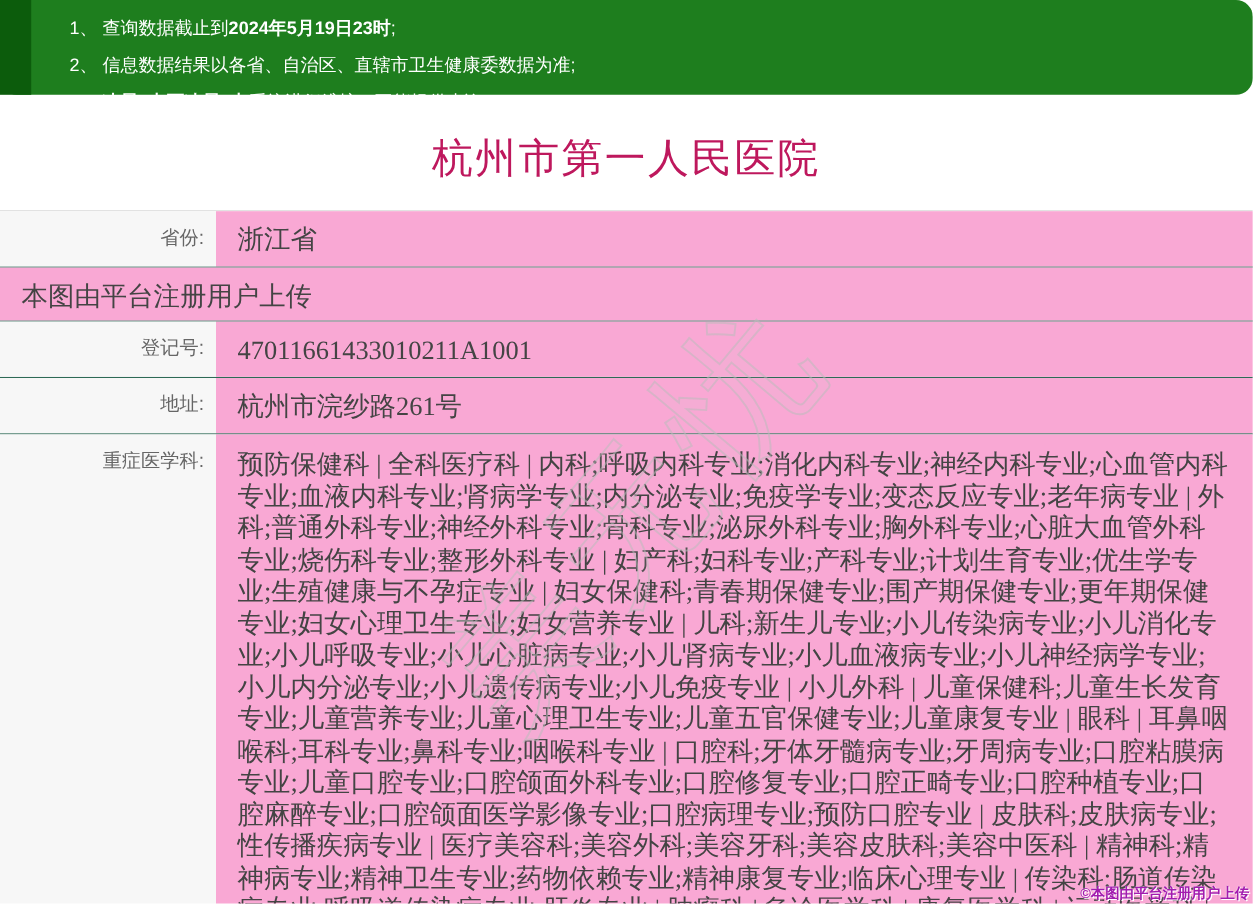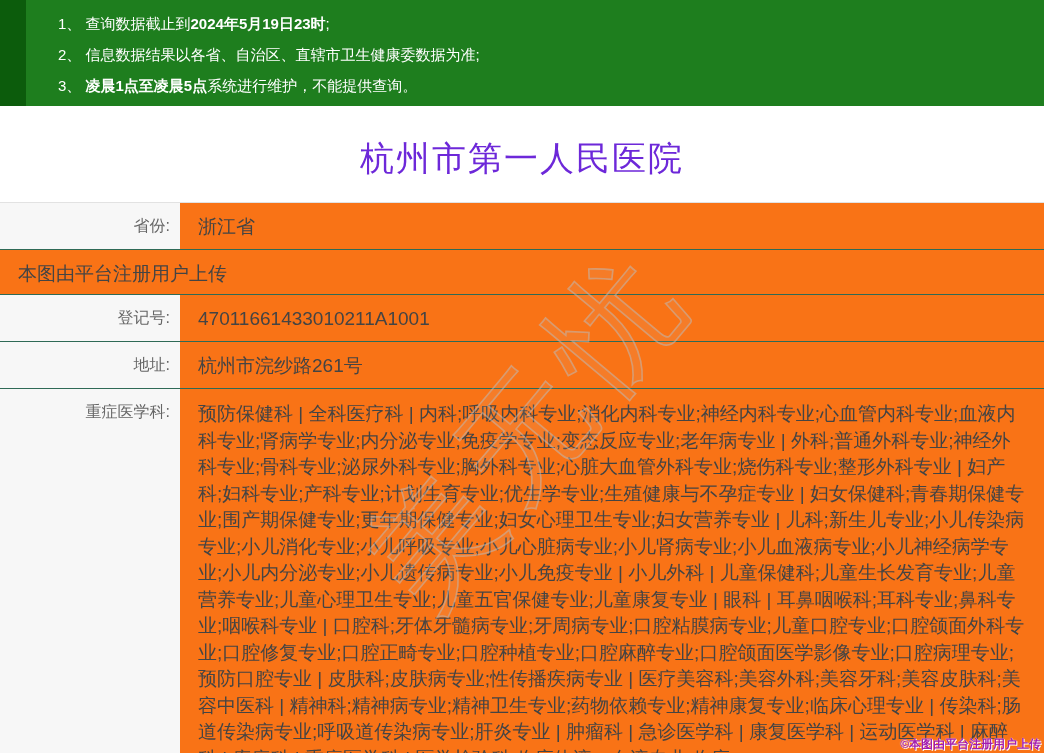--- a/index.html
+++ b/index.html
@@ -1,35 +1,35 @@
 <!DOCTYPE html>
 <html><head>
 <meta charset="utf-8">
 <style>
   html,body{margin:0;padding:0;}
   body{font-family:"Liberation Sans","DejaVu Sans",sans-serif;background:#fff;}
   .page{position:relative;width:1044px;height:753px;overflow:hidden;background:#fff;}
 
   
-  .banner{position:relative;height:106px;background:#1e7e1e;box-sizing:border-box;padding:8px 0 0 58px;}
+  .banner{position:relative;height:79px;background:#1e7e1e;box-sizing:border-box;padding:8px 0 0 58px;border-radius:14px;}
   .banner-stripe{position:absolute;left:0;top:0;width:26px;height:100%;background:#0c5c0c;}
   .notice{color:#ffffff;font-size:15px;line-height:31px;white-space:nowrap;}
   .notice .b{font-weight:bold;}
 
   
-  .title{margin:30px 0 20px 0;text-align:center;font-size:34px;color:#6d28d9;font-weight:400;letter-spacing:2px;}
+  .title{margin:30px 0 20px 0;text-align:center;font-size:34px;color:#be185d;font-weight:400;letter-spacing:2px;}
 
   
   .info-table{border-top:1px solid #e2e2e2;}
   .row{display:flex;align-items:stretch;border-bottom:1px solid #2e6a56;}
   .row:last-child{border-bottom:none;}
   .cell-label{flex:0 0 180px;box-sizing:border-box;background:#f7f7f7;color:#666;font-size:16px;
               padding:13px 10px 13px 20px;line-height:20px;text-align:right;}
-  .cell-value{flex:1;box-sizing:border-box;color:#444;font-size:19px;padding:12px 18px 10px 18px;
-              line-height:26.5px;background:#f97316;}
+  .cell-value{flex:1;box-sizing:border-box;color:#444;font-size:22px;padding:12px 18px 10px 18px;
+              line-height:26.5px;background:#f9a8d4;font-family:Liberation Serif, serif;}
   .row.short .cell-value{line-height:21px;padding-top:13px;}
 
   
   .btn-wrap{text-align:center;margin-top:15px;}
   .close-btn{display:inline-block;background:#3e86b4;color:#fff;font-size:17px;line-height:20px;
              padding:9px 78px;border:1px solid #37779f;border-radius:5px;cursor:pointer;}
 
   
   .watermark{position:absolute;left:310px;top:230px;width:440px;height:400px;display:flex;
              align-items:center;justify-content:center;transform:rotate(-50deg);

